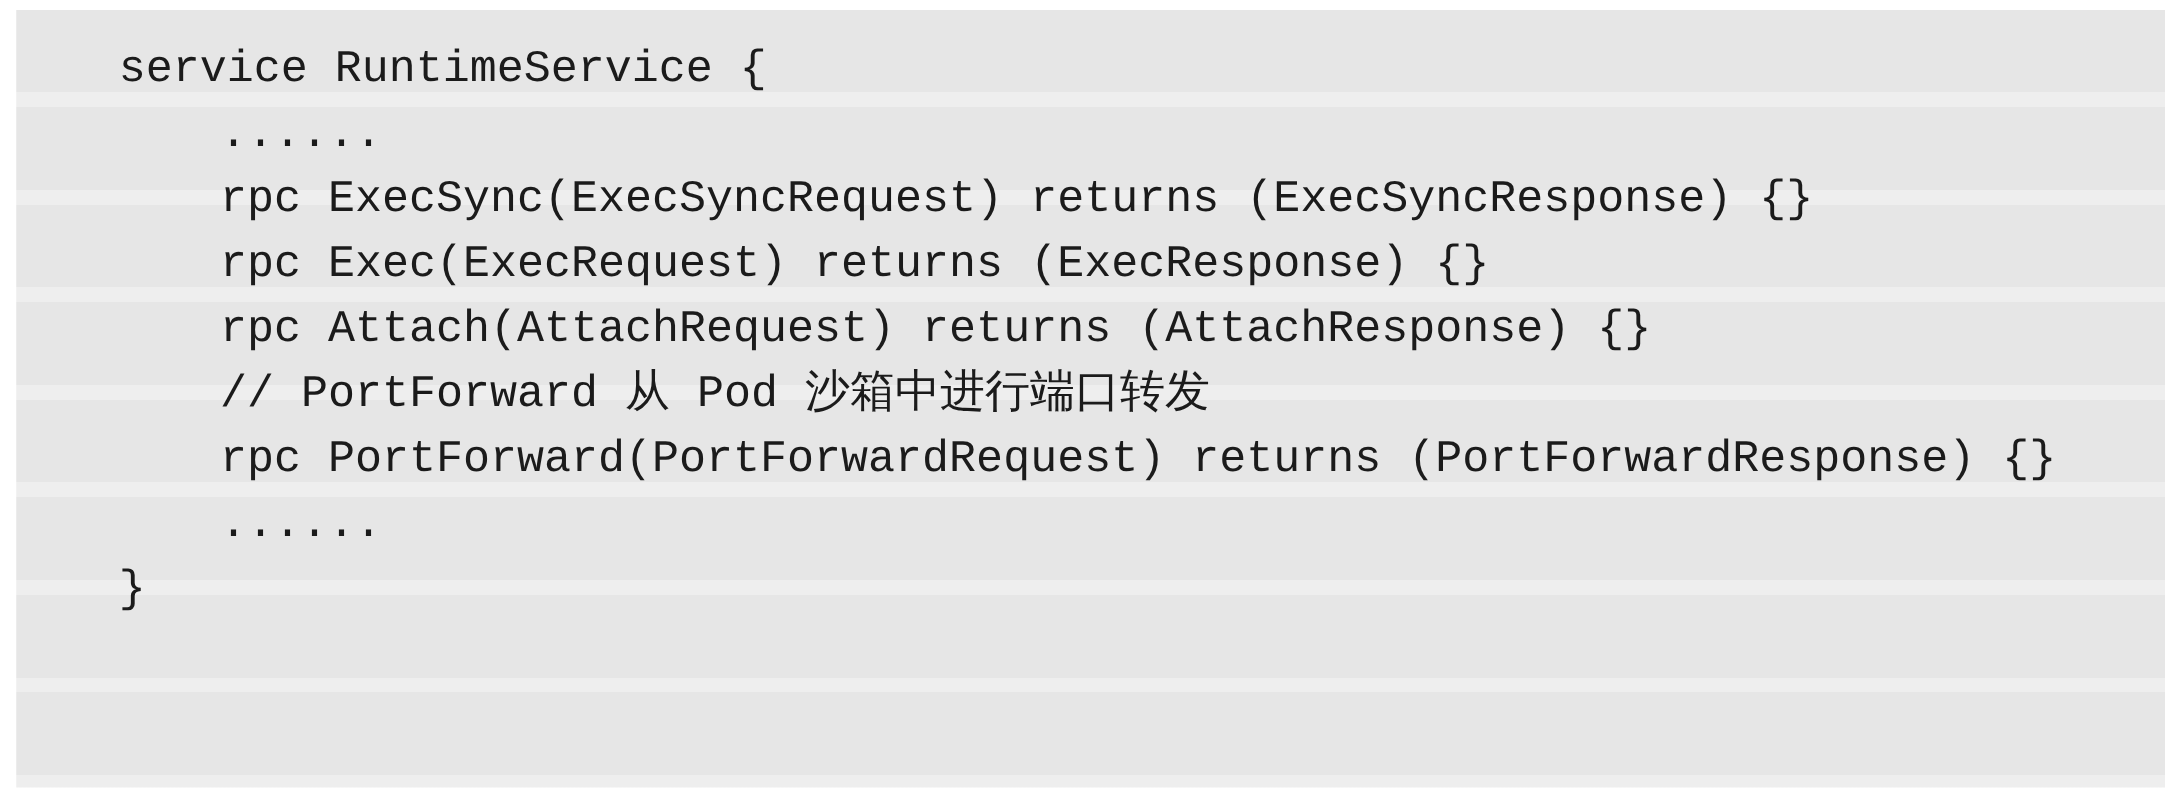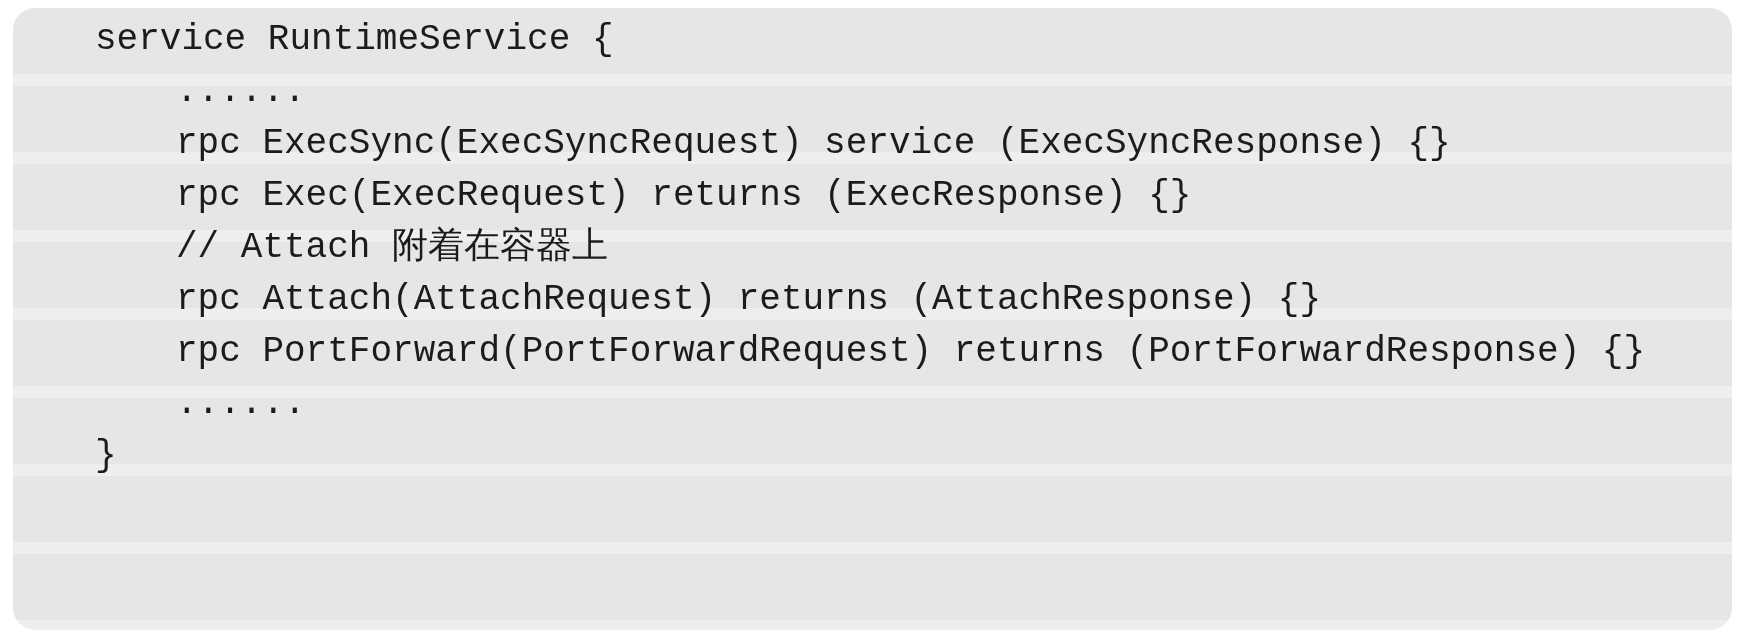--- a/index.html
+++ b/index.html
@@ -23,42 +23,41 @@
     width: 1719px;
     height: 622px;
     background:
       repeating-linear-gradient(
         180deg,
         var(--block-bg) 0px,
         var(--block-bg) 66px,
         var(--band) 66px,
         var(--band) 78px
       );
-    padding-top: 6px;
+    padding-top: 22px;
     overflow: visible;
-    border-radius: 22px;
   }
   .code-line {
     height: 52px;
     line-height: 52px;
     font-family: "Liberation Mono", "DejaVu Sans Mono", monospace;
     font-size: 36px;
     color: var(--text);
     white-space: pre;
     letter-spacing: 0;
   }
   .indent-0 { padding-left: 82px; }
   .indent-1 { padding-left: 163px; }
 </style>
 </head>
 <body>
 
 <div class="code-box">
   <div class="code-line indent-0">service RuntimeService {</div>
   <div class="code-line indent-1">......</div>
-  <div class="code-line indent-1">rpc ExecSync(ExecSyncRequest) service (ExecSyncResponse) {}</div>
+  <div class="code-line indent-1">rpc ExecSync(ExecSyncRequest) returns (ExecSyncResponse) {}</div>
   <div class="code-line indent-1">rpc Exec(ExecRequest) returns (ExecResponse) {}</div>
-  <div class="code-line indent-1">// Attach 附着在容器上</div>
   <div class="code-line indent-1">rpc Attach(AttachRequest) returns (AttachResponse) {}</div>
+  <div class="code-line indent-1">// PortForward 从 Pod 沙箱中进行端口转发</div>
   <div class="code-line indent-1">rpc PortForward(PortForwardRequest) returns (PortForwardResponse) {}</div>
   <div class="code-line indent-1">......</div>
   <div class="code-line indent-0">}</div>
 </div>
 
 </body></html>

